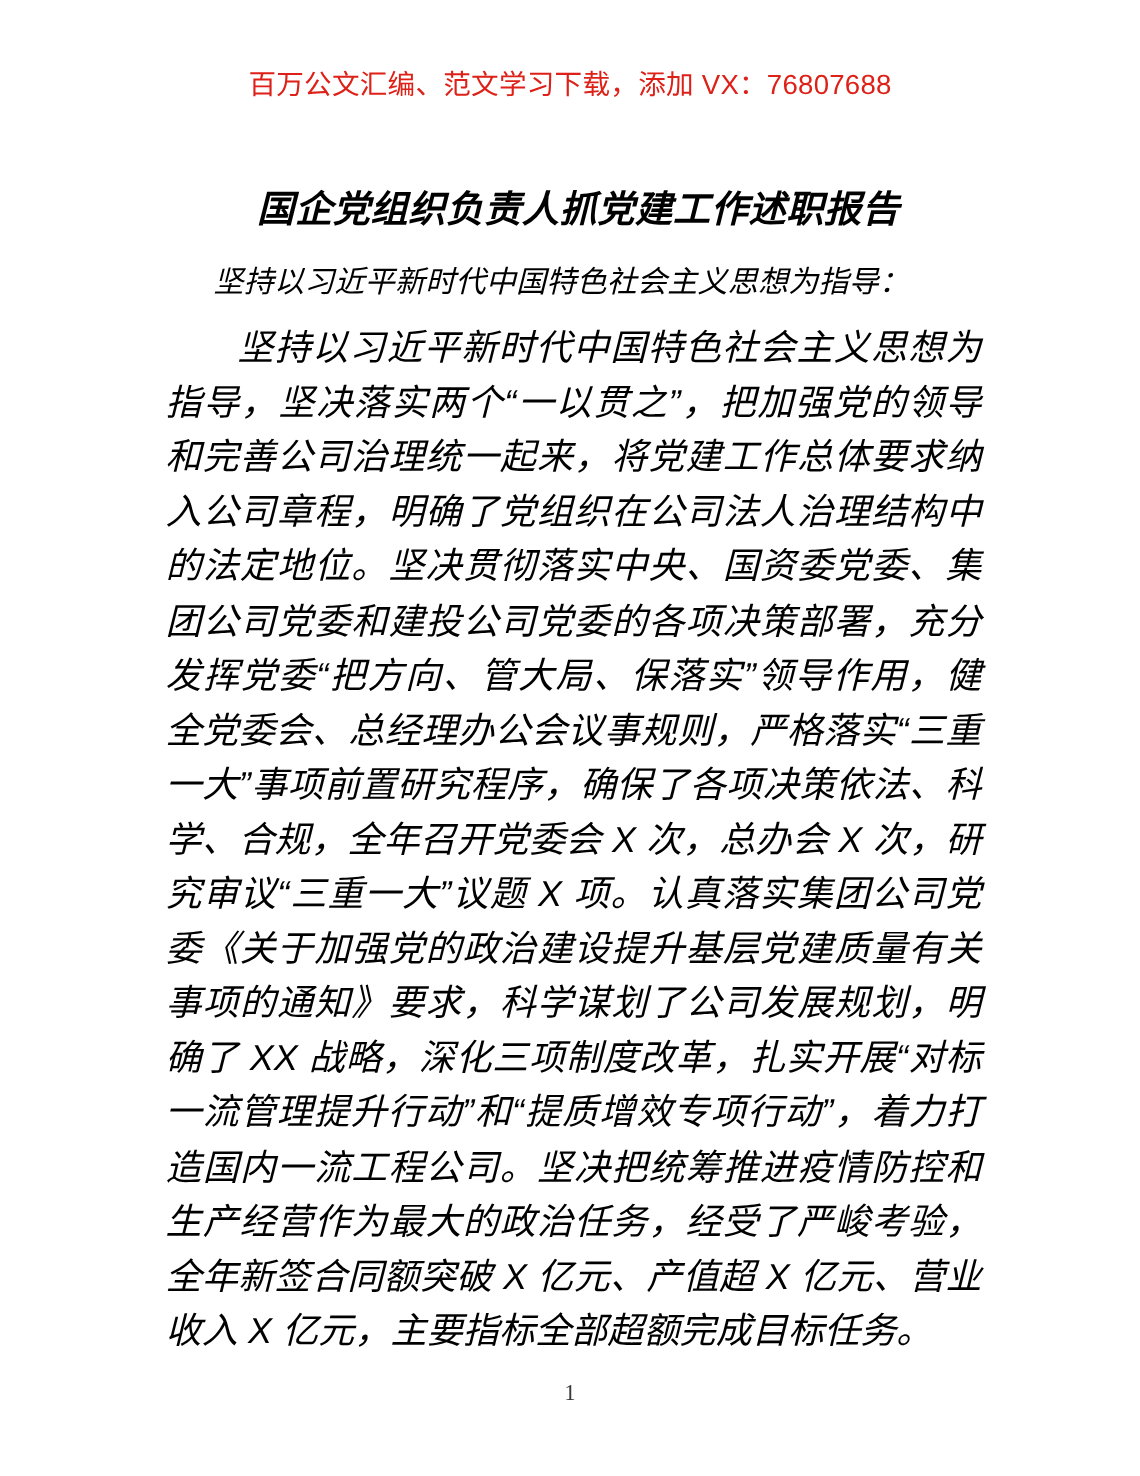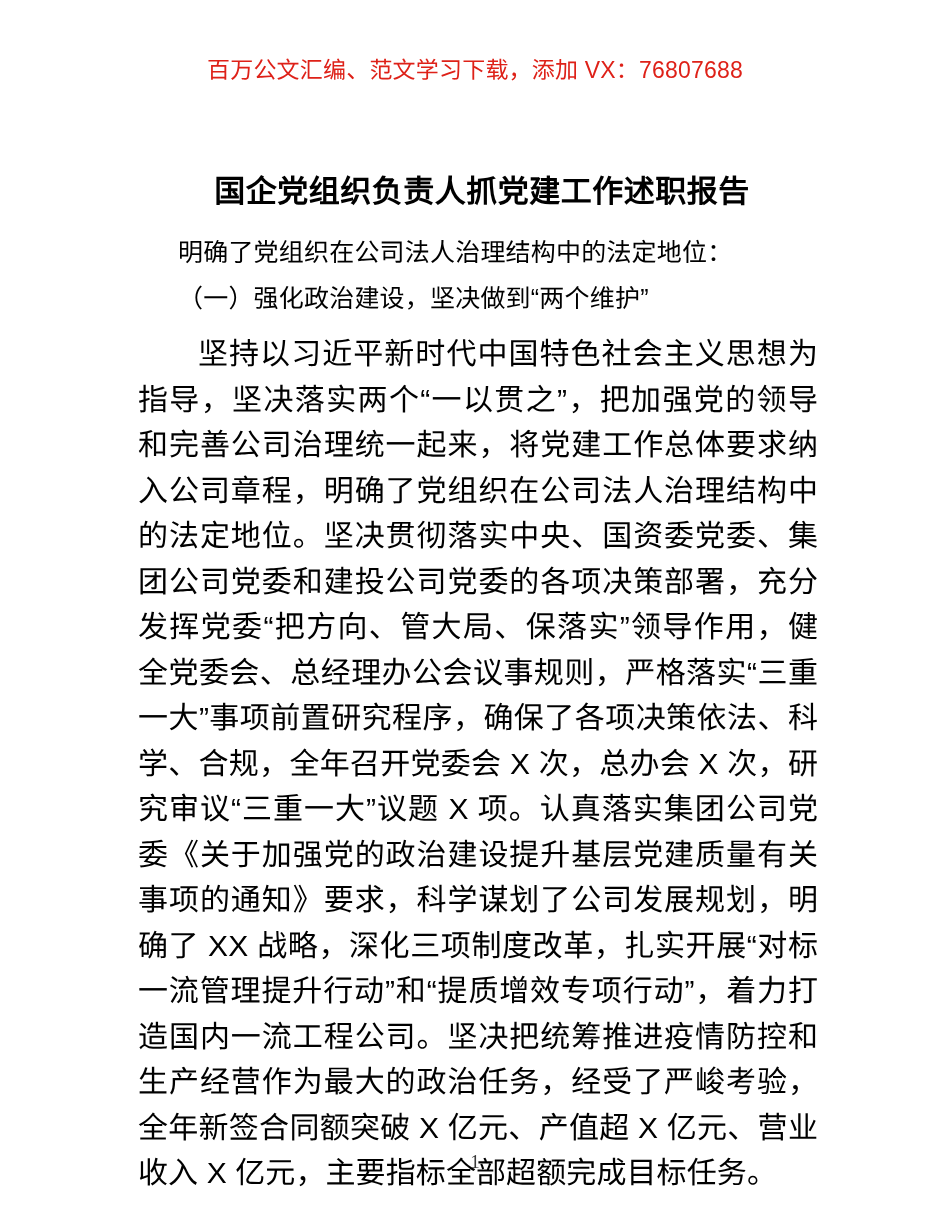--- a/index.html
+++ b/index.html
@@ -36,23 +36,24 @@
     font-size: 23px;
     font-weight: 400;
     letter-spacing: 0.2px;
     line-height: 30px;
     white-space: nowrap;
   }
 
   
   .doc-body {
     position: absolute;
-    top: 169px;
+    top: 152px;
     left: 138px;
     width: 680px;
+    font-style: italic;
   }
 
   .doc-title {
     font-size: 31px;
     font-weight: bold;
     line-height: 46px;
     text-align: center;
     letter-spacing: 0.5px;
     margin: 0 0 14px 0;
     padding: 0 0 0 8px;
@@ -113,24 +114,23 @@
 <body>
 
 <div class="page">
 
   <div class="promo-banner">百万公文汇编、范文学习下载，添加 VX：76807688</div>
 
   <div class="doc-body">
 
     <h1 class="doc-title">国企党组织负责人抓党建工作述职报告</h1>
 
-    <p class="lead-line">明确了党组织在公司法人治理结构中的法定地位：</p>
+    <p class="lead-line">坚持以习近平新时代中国特色社会主义思想为指导：</p>
 
 
-    <p class="sub-heading">（一）强化政治建设，坚决做到“两个维护”</p>
 
     <p class="body-paragraph">坚持以习近平新时代中国特色社会主义思想为指导，坚决落实两个“一以贯之”，把加强党的领导和完善公司治理统一起来，将党建工作总体要求纳入公司章程，明确了党组织在公司法人治理结构中的法定地位。坚决贯彻落实中央、国资委党委、集团公司党委和建投公司党委的各项决策部署，充分发挥党委“把方向、管大局、保落实”领导作用，健全党委会、总经理办公会议事规则，严格落实“三重一大”事项前置研究程序，确保了各项决策依法、科学、合规，全年召开党委会 X 次，总办会 X 次，研究审议“三重一大”议题 X 项。认真落实集团公司党委《关于加强党的政治建设提升基层党建质量有关事项的通知》要求，科学谋划了公司发展规划，明确了 XX 战略，深化三项制度改革，扎实开展“对标一流管理提升行动”和“提质增效专项行动”，着力打造国内一流工程公司。坚决把统筹推进疫情防控和生产经营作为最大的政治任务，经受了严峻考验，全年新签合同额突破 X 亿元、产值超 X 亿元、营业收入 X 亿元，主要指标全部超额完成目标任务。</p>
 
   </div>
 
   <div class="page-number">1</div>
 
 </div>
 
 </body></html>

